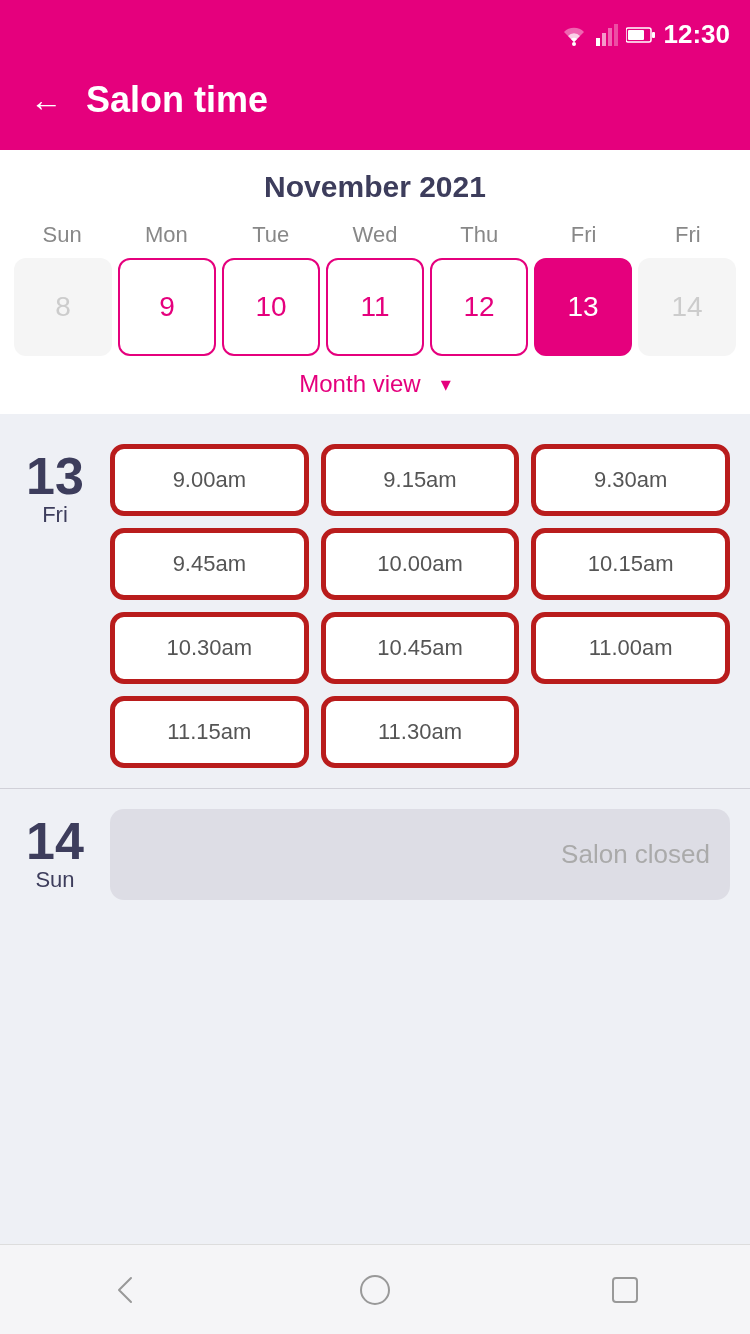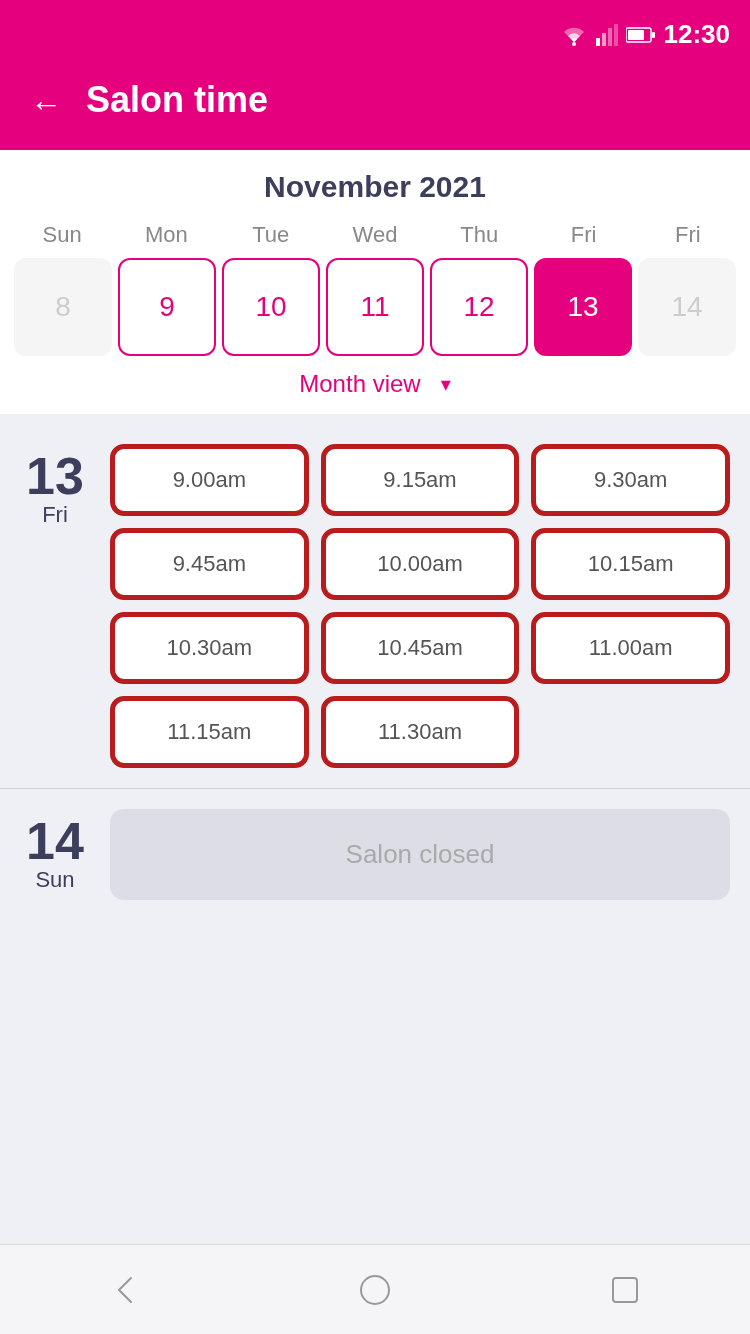--- a/index.html
+++ b/index.html
@@ -172,21 +172,21 @@
       text-align: center;
       font-size: 22px;
       color: #555;
       cursor: pointer;
       border: 5px solid #b91c1c;
     }
     .closed-block {
       background: #dddde5;
       border-radius: 14px;
       padding: 30px 20px;
-      text-align: center;
+      text-align: right;
       font-size: 26px;
       color: #aaa;
       flex: 1;
     }
 
     .divider {
       height: 1px;
       background: #d0d0d8;
       margin: 0 0;
     }

